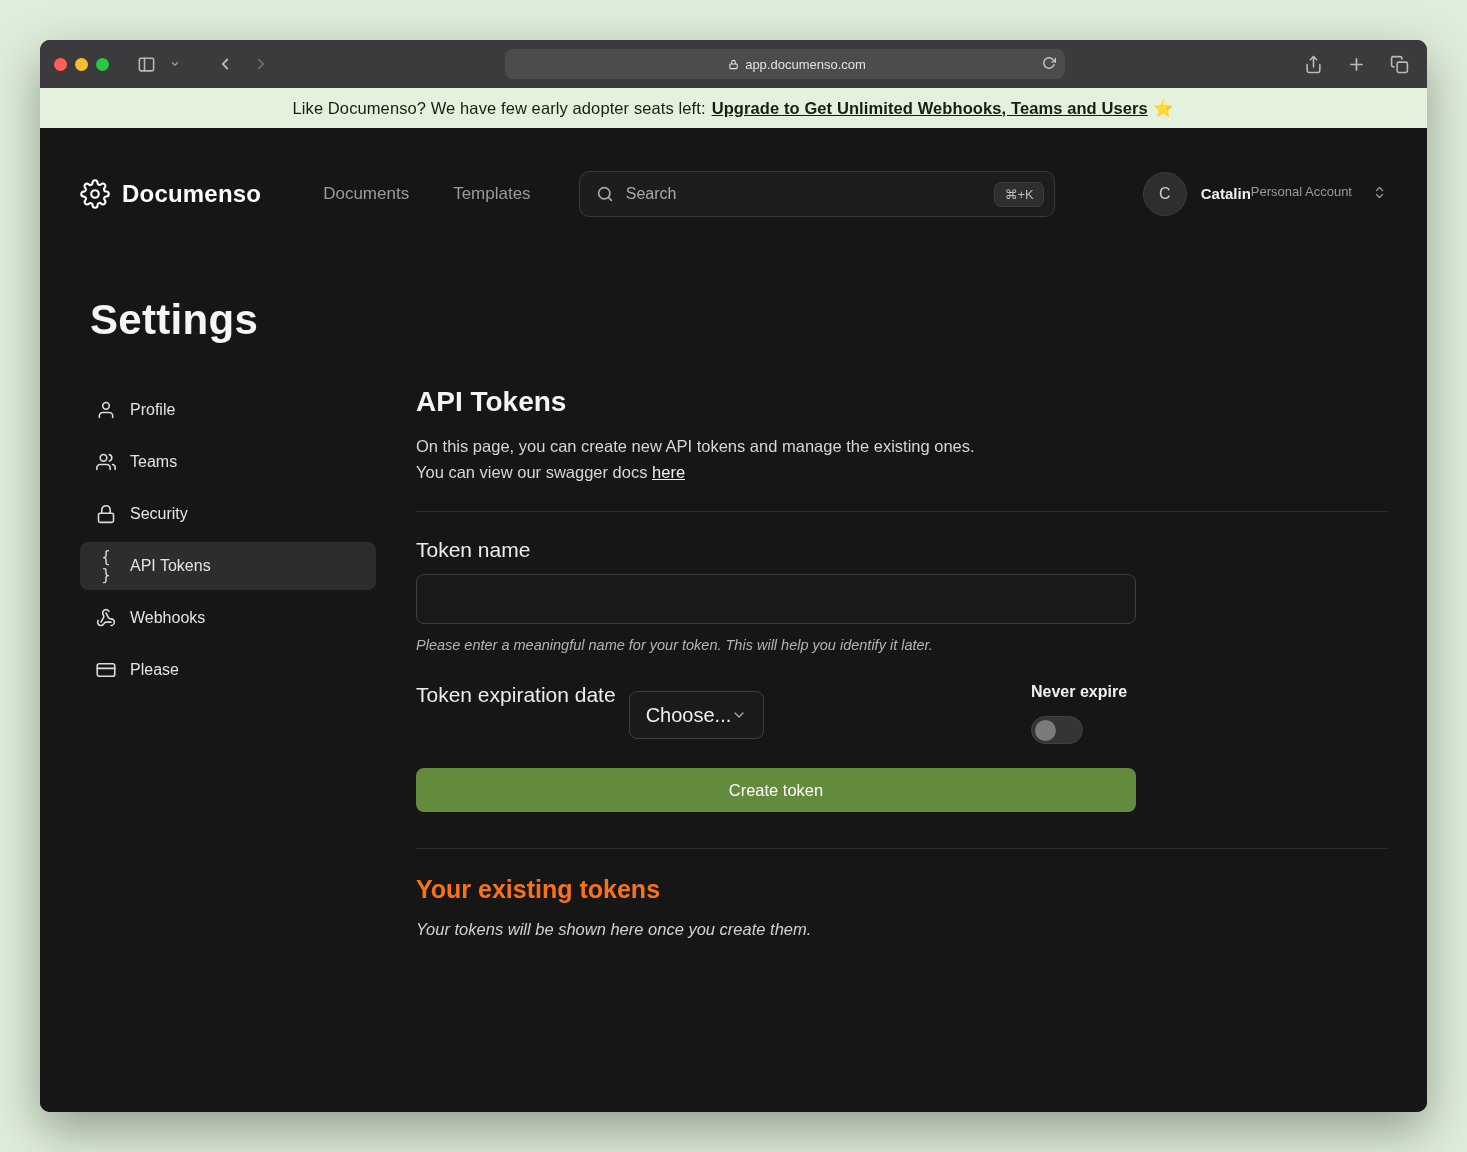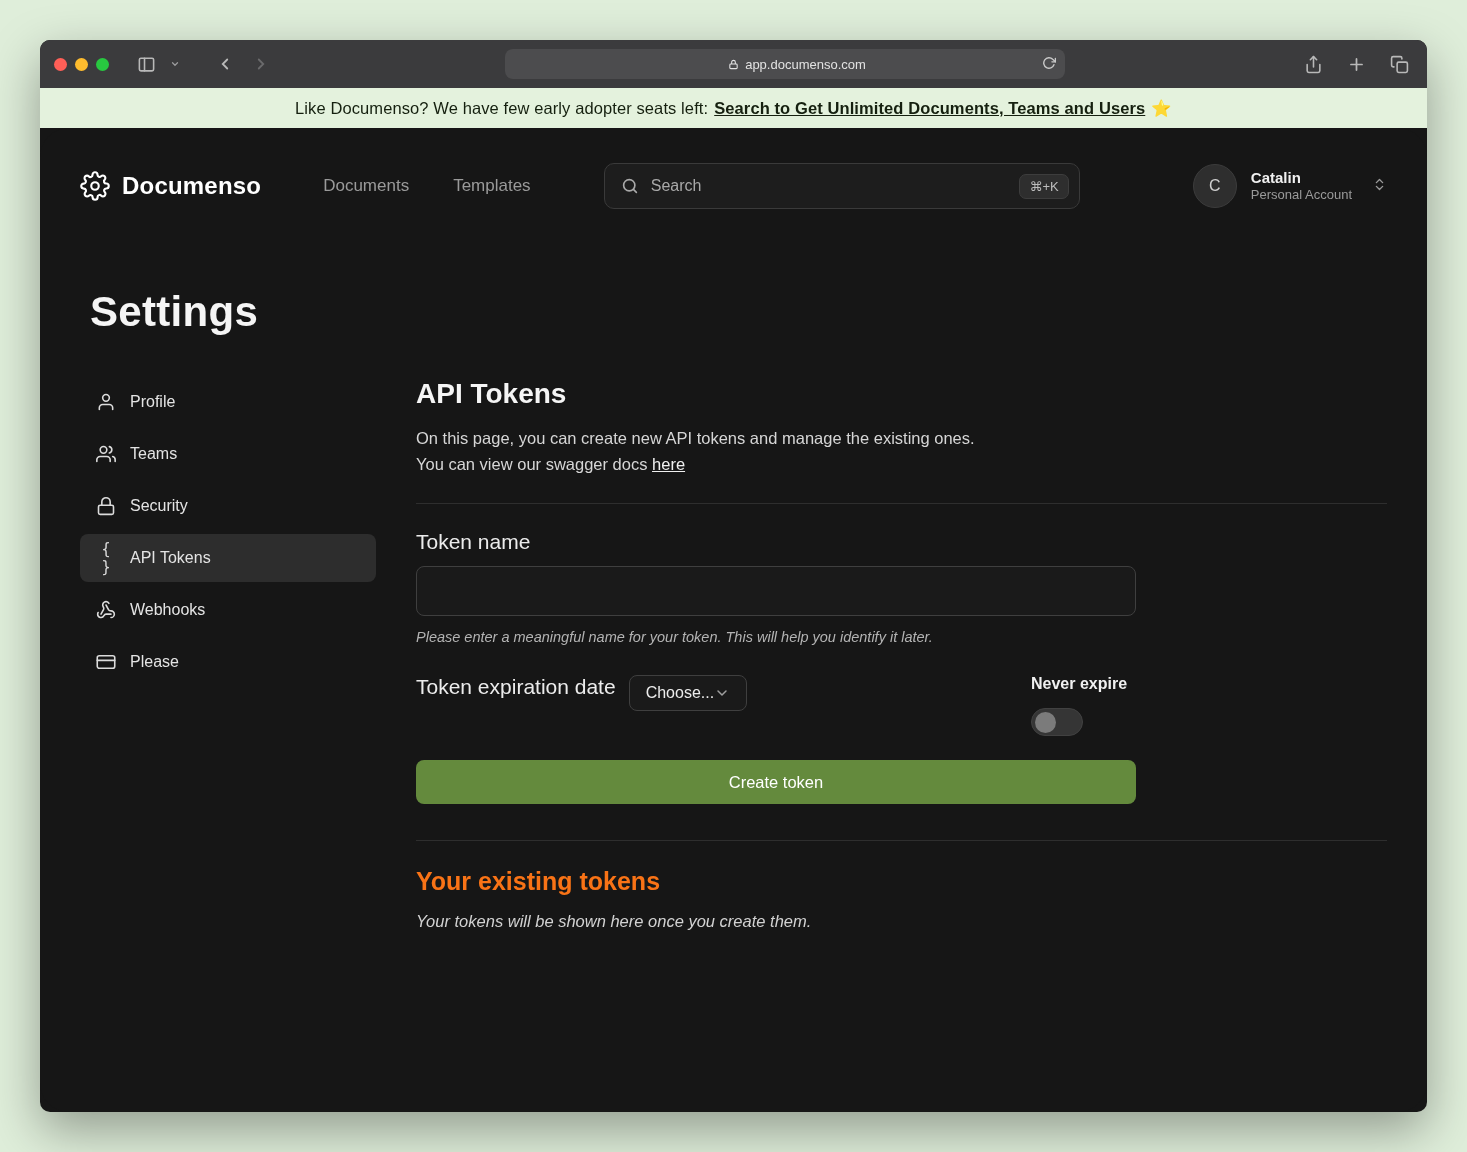--- a/index.html
+++ b/index.html
@@ -51,21 +51,21 @@
   .chrome-right{display:flex;align-items:center;gap:16px;margin-left:4px;}
   
   .banner{
     height:40px;background:var(--banner-bg);flex:0 0 auto;
     display:flex;align-items:center;justify-content:center;
     font-size:16.5px;color:#15200f;letter-spacing:.1px;
   }
   .banner a{color:#15200f;font-weight:700;text-decoration:underline;margin-left:6px;}
   .banner .star{margin-left:6px;}
   
-  .app{flex:1;background:var(--app-bg);padding:8px 40px 40px;overflow:hidden;border-radius:29px;}
+  .app{flex:1;background:var(--app-bg);padding:16px 40px 40px;overflow:hidden;}
   .app-header{height:100px;display:flex;align-items:center;}
   .brand{display:flex;align-items:center;gap:12px;color:#fff;cursor:pointer;}
   .brand svg{color:#fff;}
   .brand-name{font-size:24px;font-weight:700;letter-spacing:.2px;}
   .top-nav{display:flex;gap:44px;margin-left:62px;font-size:17px;color:#9a9a9a;}
   .top-nav .nav-item{cursor:pointer;}
   .searchbar{
     margin:0 auto;width:476px;height:46px;
     background:#1d1d1d;border:1px solid #3a3a3a;border-radius:10px;
     display:flex;align-items:center;padding:0 10px 0 16px;gap:12px;color:#a9a9a9;
@@ -74,21 +74,21 @@
   .searchbar .search-text{font-size:16px;flex:1;text-align:left;}
   .kbd{
     background:#2e2e2e;border:1px solid #3d3d3d;border-radius:7px;
     font-size:13px;color:#bdbdbd;padding:4px 9px;
   }
   .account{display:flex;align-items:center;gap:14px;margin-left:40px;cursor:pointer;}
   .avatar{
     width:44px;height:44px;border-radius:50%;background:#2e2e2e;border:1px solid #3c3c3c;
     display:flex;align-items:center;justify-content:center;font-size:16px;color:#cfcfcf;
   }
-  .account-meta{display:flex;flex-direction:column;line-height:1.3;}
+  .account-meta{display:flex;flex-direction:row;line-height:1.3;}
   .account-name{font-size:15px;font-weight:600;color:#f0f0f0;}
   .account-type{font-size:13px;color:#9a9a9a;}
   .account .updown{color:#9a9a9a;margin-left:6px;}
   .page-title{font-size:42px;font-weight:700;color:#f5f5f5;margin-top:52px;letter-spacing:.3px;margin-left:10px;}
   .content{display:flex;margin-top:42px;gap:40px;}
   
   .settings-nav{flex:0 0 296px;display:flex;flex-direction:column;gap:4px;}
   .settings-item{
     height:48px;border-radius:8px;display:flex;align-items:center;gap:14px;
     padding:0 16px;font-size:16px;color:#e4e4e4;cursor:pointer;
@@ -108,23 +108,23 @@
     margin-top:12px;width:100%;height:50px;background:#1a1a1a;
     border:1px solid #3f3f3f;border-radius:8px;color:#f0f0f0;font-size:16px;
     padding:0 14px;outline:none;font-family:inherit;
   }
   .hint{margin-top:13px;font-style:italic;font-size:14.5px;color:#b3b3b3;}
   .expire-row{display:flex;margin-top:30px;gap:20px;}
   .expire-col{flex:0 0 595px;display:flex;gap:13px;}
   .never-col{flex:1;display:flex;flex-direction:column;gap:15px;}
   .never-label{font-size:16px;font-weight:700;color:#f0f0f0;}
   .select{
-    height:36px;border:1px solid #3f3f3f;border-radius:8px;background:#1a1a1a;
+    height:48px;border:1px solid #3f3f3f;border-radius:8px;background:#1a1a1a;
     display:flex;align-items:center;justify-content:space-between;
-    padding:0 16px;font-size:16px;color:#ededed;cursor:pointer;
+    padding:0 16px;font-size:20px;color:#ededed;cursor:pointer;margin-top:8px;
   }
   .select svg{color:#9f9f9f;}
   .toggle{
     width:52px;height:28px;border-radius:14px;background:#353535;border:1px solid #414141;
     position:relative;cursor:pointer;
   }
   .toggle .knob{
     position:absolute;left:3px;top:2.5px;width:21px;height:21px;border-radius:50%;background:#7b7b7b;
   }
   .submit-btn{
@@ -200,21 +200,21 @@
         <svg width="19" height="19" viewBox="0 0 24 24" fill="none" stroke="currentColor" stroke-width="2" stroke-linecap="round" stroke-linejoin="round">
             <rect x="9" y="9" width="13" height="13" rx="2"></rect>
             <path d="M5 15H4a2 2 0 0 1-2-2V4a2 2 0 0 1 2-2h9a2 2 0 0 1 2 2v1"></path>
           </svg>
       </span>
     </div>
   </div>
 
   <div class="banner">
     <span>Like Documenso? We have few early adopter seats left:</span>
-    <a href="#">Search to Get Unlimited Documents, Teams and Users</a>
+    <a href="#">Upgrade to Get Unlimited Webhooks, Teams and Users</a>
     <span class="star">⭐</span>
   </div>
 
   <div class="app">
 
     <div class="app-header">
       <div class="brand">
         <svg width="30" height="30" viewBox="0 0 24 24" fill="none" stroke="currentColor" stroke-width="1.7" stroke-linecap="round" stroke-linejoin="round">
             <circle cx="12" cy="12" r="3"></circle>
             <path d="M19.4 15a1.65 1.65 0 0 0 .33 1.82l.06.06a2 2 0 0 1 0 2.83 2 2 0 0 1-2.83 0l-.06-.06a1.65 1.65 0 0 0-1.82-.33 1.65 1.65 0 0 0-1 1.51V21a2 2 0 0 1-2 2 2 2 0 0 1-2-2v-.09A1.65 1.65 0 0 0 9 19.4a1.65 1.65 0 0 0-1.82.33l-.06.06a2 2 0 0 1-2.83 0 2 2 0 0 1 0-2.83l.06-.06a1.65 1.65 0 0 0 .33-1.82 1.65 1.65 0 0 0-1.51-1H3a2 2 0 0 1-2-2 2 2 0 0 1 2-2h.09A1.65 1.65 0 0 0 4.6 9a1.65 1.65 0 0 0-.33-1.82l-.06-.06a2 2 0 0 1 0-2.83 2 2 0 0 1 2.83 0l.06.06a1.65 1.65 0 0 0 1.82.33H9a1.65 1.65 0 0 0 1-1.51V3a2 2 0 0 1 2-2 2 2 0 0 1 2 2v.09a1.65 1.65 0 0 0 1 1.51 1.65 1.65 0 0 0 1.82-.33l.06-.06a2 2 0 0 1 2.83 0 2 2 0 0 1 0 2.83l-.06.06a1.65 1.65 0 0 0-.33 1.82V9a1.65 1.65 0 0 0 1.51 1H21a2 2 0 0 1 2 2 2 2 0 0 1-2 2h-.09a1.65 1.65 0 0 0-1.51 1z"></path>

